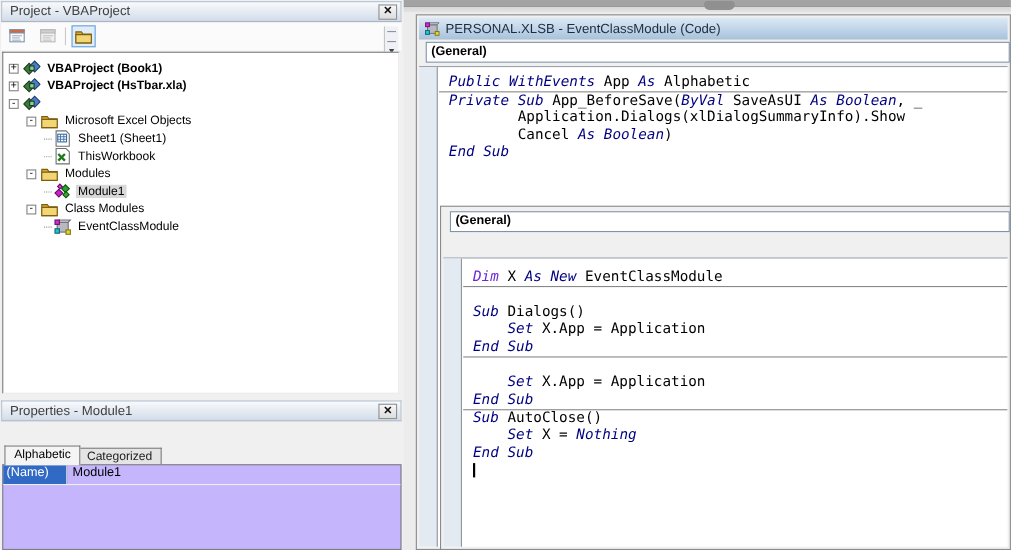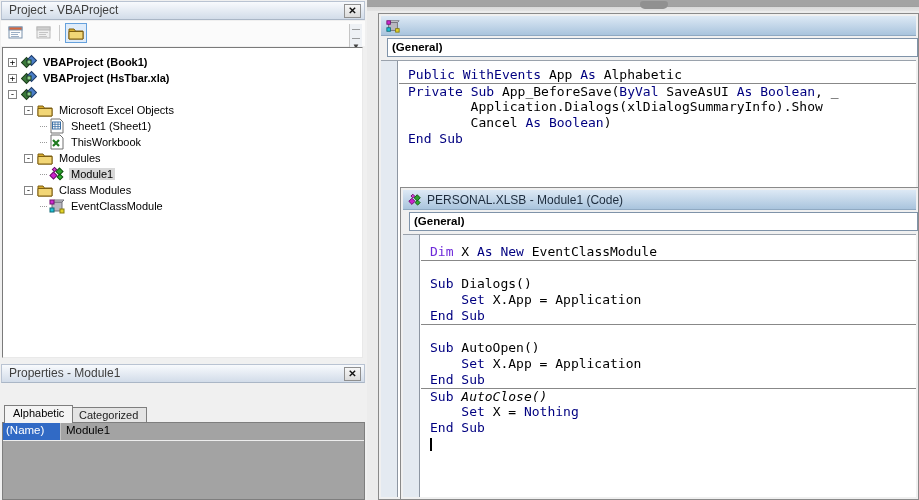--- a/index.html
+++ b/index.html
@@ -58,21 +58,21 @@
   #props-combo .drop-btn {
     position:absolute; right:0; top:0; width:17px; height:16px;
     background:linear-gradient(#f4f4f4,#d8d8d8); border-left:1px solid #94a7be;
     font-size:8px; text-align:center; line-height:16px; color:#222;
   }
   .tabs { left:4px; top:405px; height:18px; font-size:11px; }
   .tab { position:absolute; top:0; border:1px solid #7e7e7e; border-bottom:none; padding:1px 8px 0 8px; }
   .tab.active { background:#f4f4f4; height:18px; z-index:2; left:0; }
   .tab.inactive { background:#e4e4e4; height:16px; top:2px; left:66px; color:#222; }
   #props-grid {
-    left:2px; top:422px; width:363px; height:78px; background:#a3a3a3;
+    left:2px; top:422px; width:363px; height:78px; background:#c4b5fd;
     border:1px solid #7e7e7e;
   }
   .prop-row { height:18px; display:flex; font-size:11.5px; border-bottom:1px solid #ededed; }
   .prop-name { width:58px; background:#316ac5; color:#fff; padding:1px 3px; border-right:1px solid #c5c5c5; }
   .prop-value { padding:1px 5px; color:#000; }
 
   
   #top-band { left:367px; top:0; right:0; height:11px;
     background:linear-gradient(#a3a3a3 0%, #a3a3a3 50%, #8a8a8a 58%, #d8d8d8 62%, #e3e3e3 100%); }
   #top-blob { left:640px; top:1px; width:28px; height:8px; background:#909090; border-radius:4px 4px 6px 6px; }
@@ -99,21 +99,21 @@
   #win1 .cw-code { top:46px; }
   #win2 .cw-code { top:46px; }
   .cw-margin { position:absolute; left:0; top:0; bottom:0; width:17px;
     background:#e4eaf1; border-right:1px solid #8d96a2; }
   .code-lines { position:absolute; left:18px; right:0; top:0; bottom:0;
     font-family:"DejaVu Sans Mono", monospace; font-size:13px; overflow:hidden; }
   #win1 .code-lines { padding-top:6px; }
   #win2 .code-lines { padding-top:9px; }
   .cl { height:16px; line-height:16px; white-space:pre; padding-left:9px; }
   .cl.sep { border-top:1px solid #888; }
-  .kw { color:#000080; }
+  .kw { color:#000080;font-style:italic; }
   .pl { color:#000000; }
   .caret { display:inline-block; width:1.5px; height:13px; background:#000; vertical-align:middle; }
 
   svg { display:block; }
 </style>
 </head>
 <body>
 
 <div id="left-dock" class="abs">
 
@@ -288,62 +288,51 @@
   <div class="cw-title">
     <span class="cw-ic">
       <svg width="14" height="14" viewBox="0 0 16 16">
         <rect x="3" y="4" width="10" height="9" fill="#b8b8c0" stroke="#6e6e78"></rect>
         <path d="M3 4 l2-2 h10 l-2 2 z" fill="#d4d4da" stroke="#6e6e78"></path>
         <rect x="1" y="2" width="4" height="4" fill="#d02cd0" stroke="#701070"></rect>
         <rect x="1" y="10" width="4" height="4" fill="#20c4d8" stroke="#0e6874"></rect>
         <rect x="11" y="11" width="4" height="4" fill="#e4d428" stroke="#847a10"></rect>
       </svg>
     </span>
+    <span>PERSONAL.XLSB - EventClassModule (Code)</span>
   </div>
   <div class="cw-comborow">
     <div class="cw-combo">(General)</div>
   </div>
   <div class="cw-code">
     <div class="cw-margin"></div>
     <div class="code-lines">
         <div class="cl"><span class="kw" style="color: rgb(0, 0, 128);">Public </span><span class="kw" style="color: rgb(0, 0, 128);">WithEvents </span><span class="pl" style="color: rgb(0, 0, 0);">App </span><span class="kw" style="color: rgb(0, 0, 128);">As </span><span class="pl" style="color: rgb(0, 0, 0);">Alphabetic</span></div>
         <div class="cl sep"><span class="kw" style="color: rgb(0, 0, 128);">Private </span><span class="kw" style="color: rgb(0, 0, 128);">Sub </span><span class="pl" style="color: rgb(0, 0, 0);">App_BeforeSave(</span><span class="kw" style="color: rgb(0, 0, 128);">ByVal </span><span class="pl" style="color: rgb(0, 0, 0);">SaveAsUI </span><span class="kw" style="color: rgb(0, 0, 128);">As </span><span class="kw" style="color: rgb(0, 0, 128);">Boolean</span><span class="pl" style="color: rgb(0, 0, 0);">, _</span></div>
         <div class="cl"><span class="pl" style="color: rgb(0, 0, 0);">        Application.Dialogs(xlDialogSummaryInfo).Show</span></div>
         <div class="cl"><span class="pl" style="color: rgb(0, 0, 0);">        Cancel </span><span class="kw" style="color: rgb(0, 0, 128);">As </span><span class="kw" style="color: rgb(0, 0, 128);">Boolean</span><span class="pl" style="color: rgb(0, 0, 0);">)</span></div>
         <div class="cl"><span class="kw" style="color: rgb(0, 0, 128);">End Sub</span></div>
       </div>
   </div>
 </div>
 
 <div id="win2" class="code-window abs">
-  <div class="cw-title">
-    <span class="cw-ic">
-      <svg width="14" height="14" viewBox="0 0 16 16">
-        <rect x="2" y="7" width="5" height="5" fill="#cc22cc" stroke="#660a66" transform="rotate(45 4.5 9.5)"></rect>
-        <rect x="8" y="3" width="5" height="5" fill="#2ca02c" stroke="#0c500c" transform="rotate(45 10.5 5.5)"></rect>
-        <rect x="9" y="9" width="4" height="4" fill="#30b030" stroke="#0c500c" transform="rotate(45 11 11)"></rect>
-        <rect x="4" y="2" width="3" height="3" fill="#dd44dd" stroke="#660a66" transform="rotate(45 5.5 3.5)"></rect>
-      </svg>
-    </span>
-    <span>PERSONAL.XLSB - Module1 (Code)</span>
-  </div>
   <div class="cw-comborow">
     <div class="cw-combo">(General)</div>
   </div>
   <div class="cw-code">
     <div class="cw-margin"></div>
     <div class="code-lines">
         <div class="cl"><span class="kw" style="color: #6d28d9;">Dim </span><span class="pl" style="color: rgb(0, 0, 0);">X </span><span class="kw" style="color: rgb(0, 0, 128);">As </span><span class="kw" style="color: rgb(0, 0, 128);">New </span><span class="pl" style="color: rgb(0, 0, 0);">EventClassModule</span></div>
         <div class="cl sep"></div>
         <div class="cl"><span class="kw" style="color: rgb(0, 0, 128);">Sub </span><span class="pl" style="color: rgb(0, 0, 0);">Dialogs()</span></div>
         <div class="cl"><span class="pl" style="color: rgb(0, 0, 0);">    </span><span class="kw" style="color: rgb(0, 0, 128);">Set </span><span class="pl" style="color: rgb(0, 0, 0);">X.App = Application</span></div>
         <div class="cl"><span class="kw" style="color: rgb(0, 0, 128);">End Sub</span></div>
         <div class="cl sep"></div>
-        <div class="cl"><span class="kw" style="color: rgb(0, 0, 128);">Sub </span><span class="pl" style="color: rgb(0, 0, 0);">AutoOpen()</span></div>
         <div class="cl"><span class="pl" style="color: rgb(0, 0, 0);">    </span><span class="kw" style="color: rgb(0, 0, 128);">Set </span><span class="pl" style="color: rgb(0, 0, 0);">X.App = Application</span></div>
         <div class="cl"><span class="kw" style="color: rgb(0, 0, 128);">End Sub</span></div>
-        <div class="cl sep"><span class="kw" style="color: rgb(0, 0, 128);">Sub </span><span class="pl" style="color: rgb(0, 0, 0); font-style: italic;">AutoClose()</span></div>
+        <div class="cl sep"><span class="kw" style="color: rgb(0, 0, 128);">Sub </span><span class="pl" style="color: rgb(0, 0, 0);">AutoClose()</span></div>
         <div class="cl"><span class="pl" style="color: rgb(0, 0, 0);">    </span><span class="kw" style="color: rgb(0, 0, 128);">Set </span><span class="pl" style="color: rgb(0, 0, 0);">X = </span><span class="kw" style="color: rgb(0, 0, 128);">Nothing</span></div>
         <div class="cl"><span class="kw" style="color: rgb(0, 0, 128);">End Sub</span></div>
         <div class="cl"><span class="caret"></span></div>
       </div>
   </div>
 </div>
 
 </body></html>

